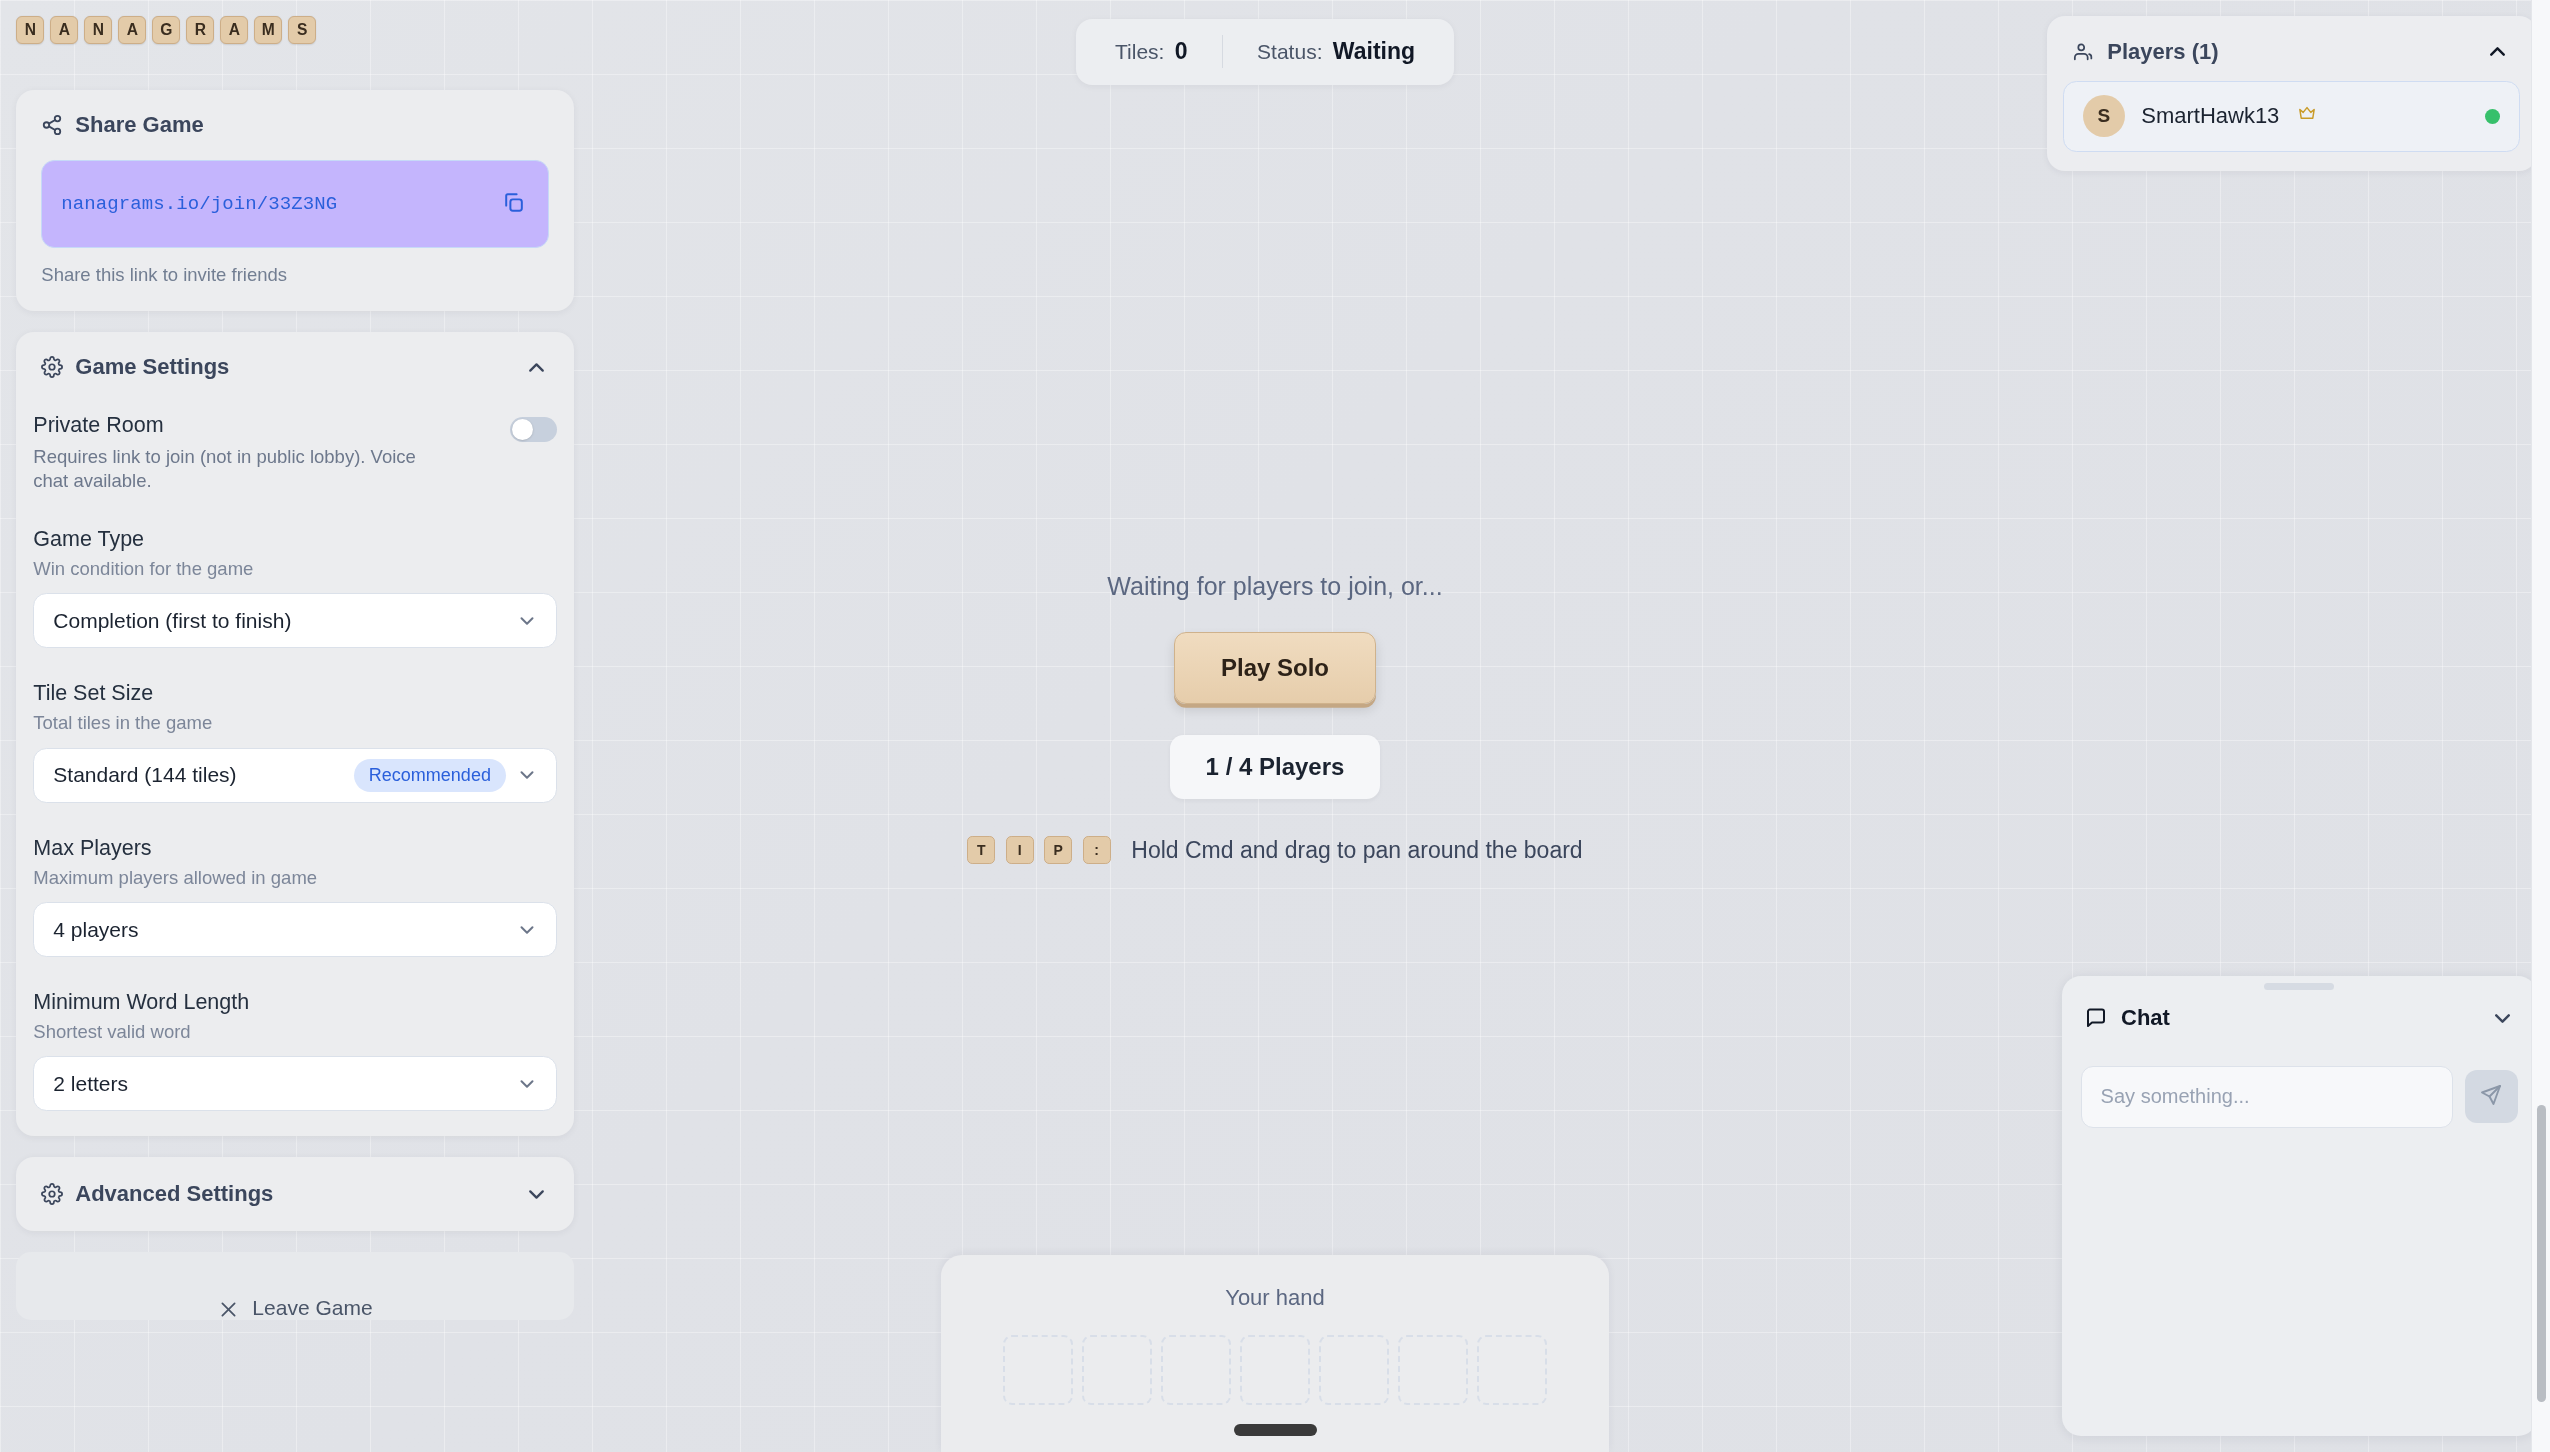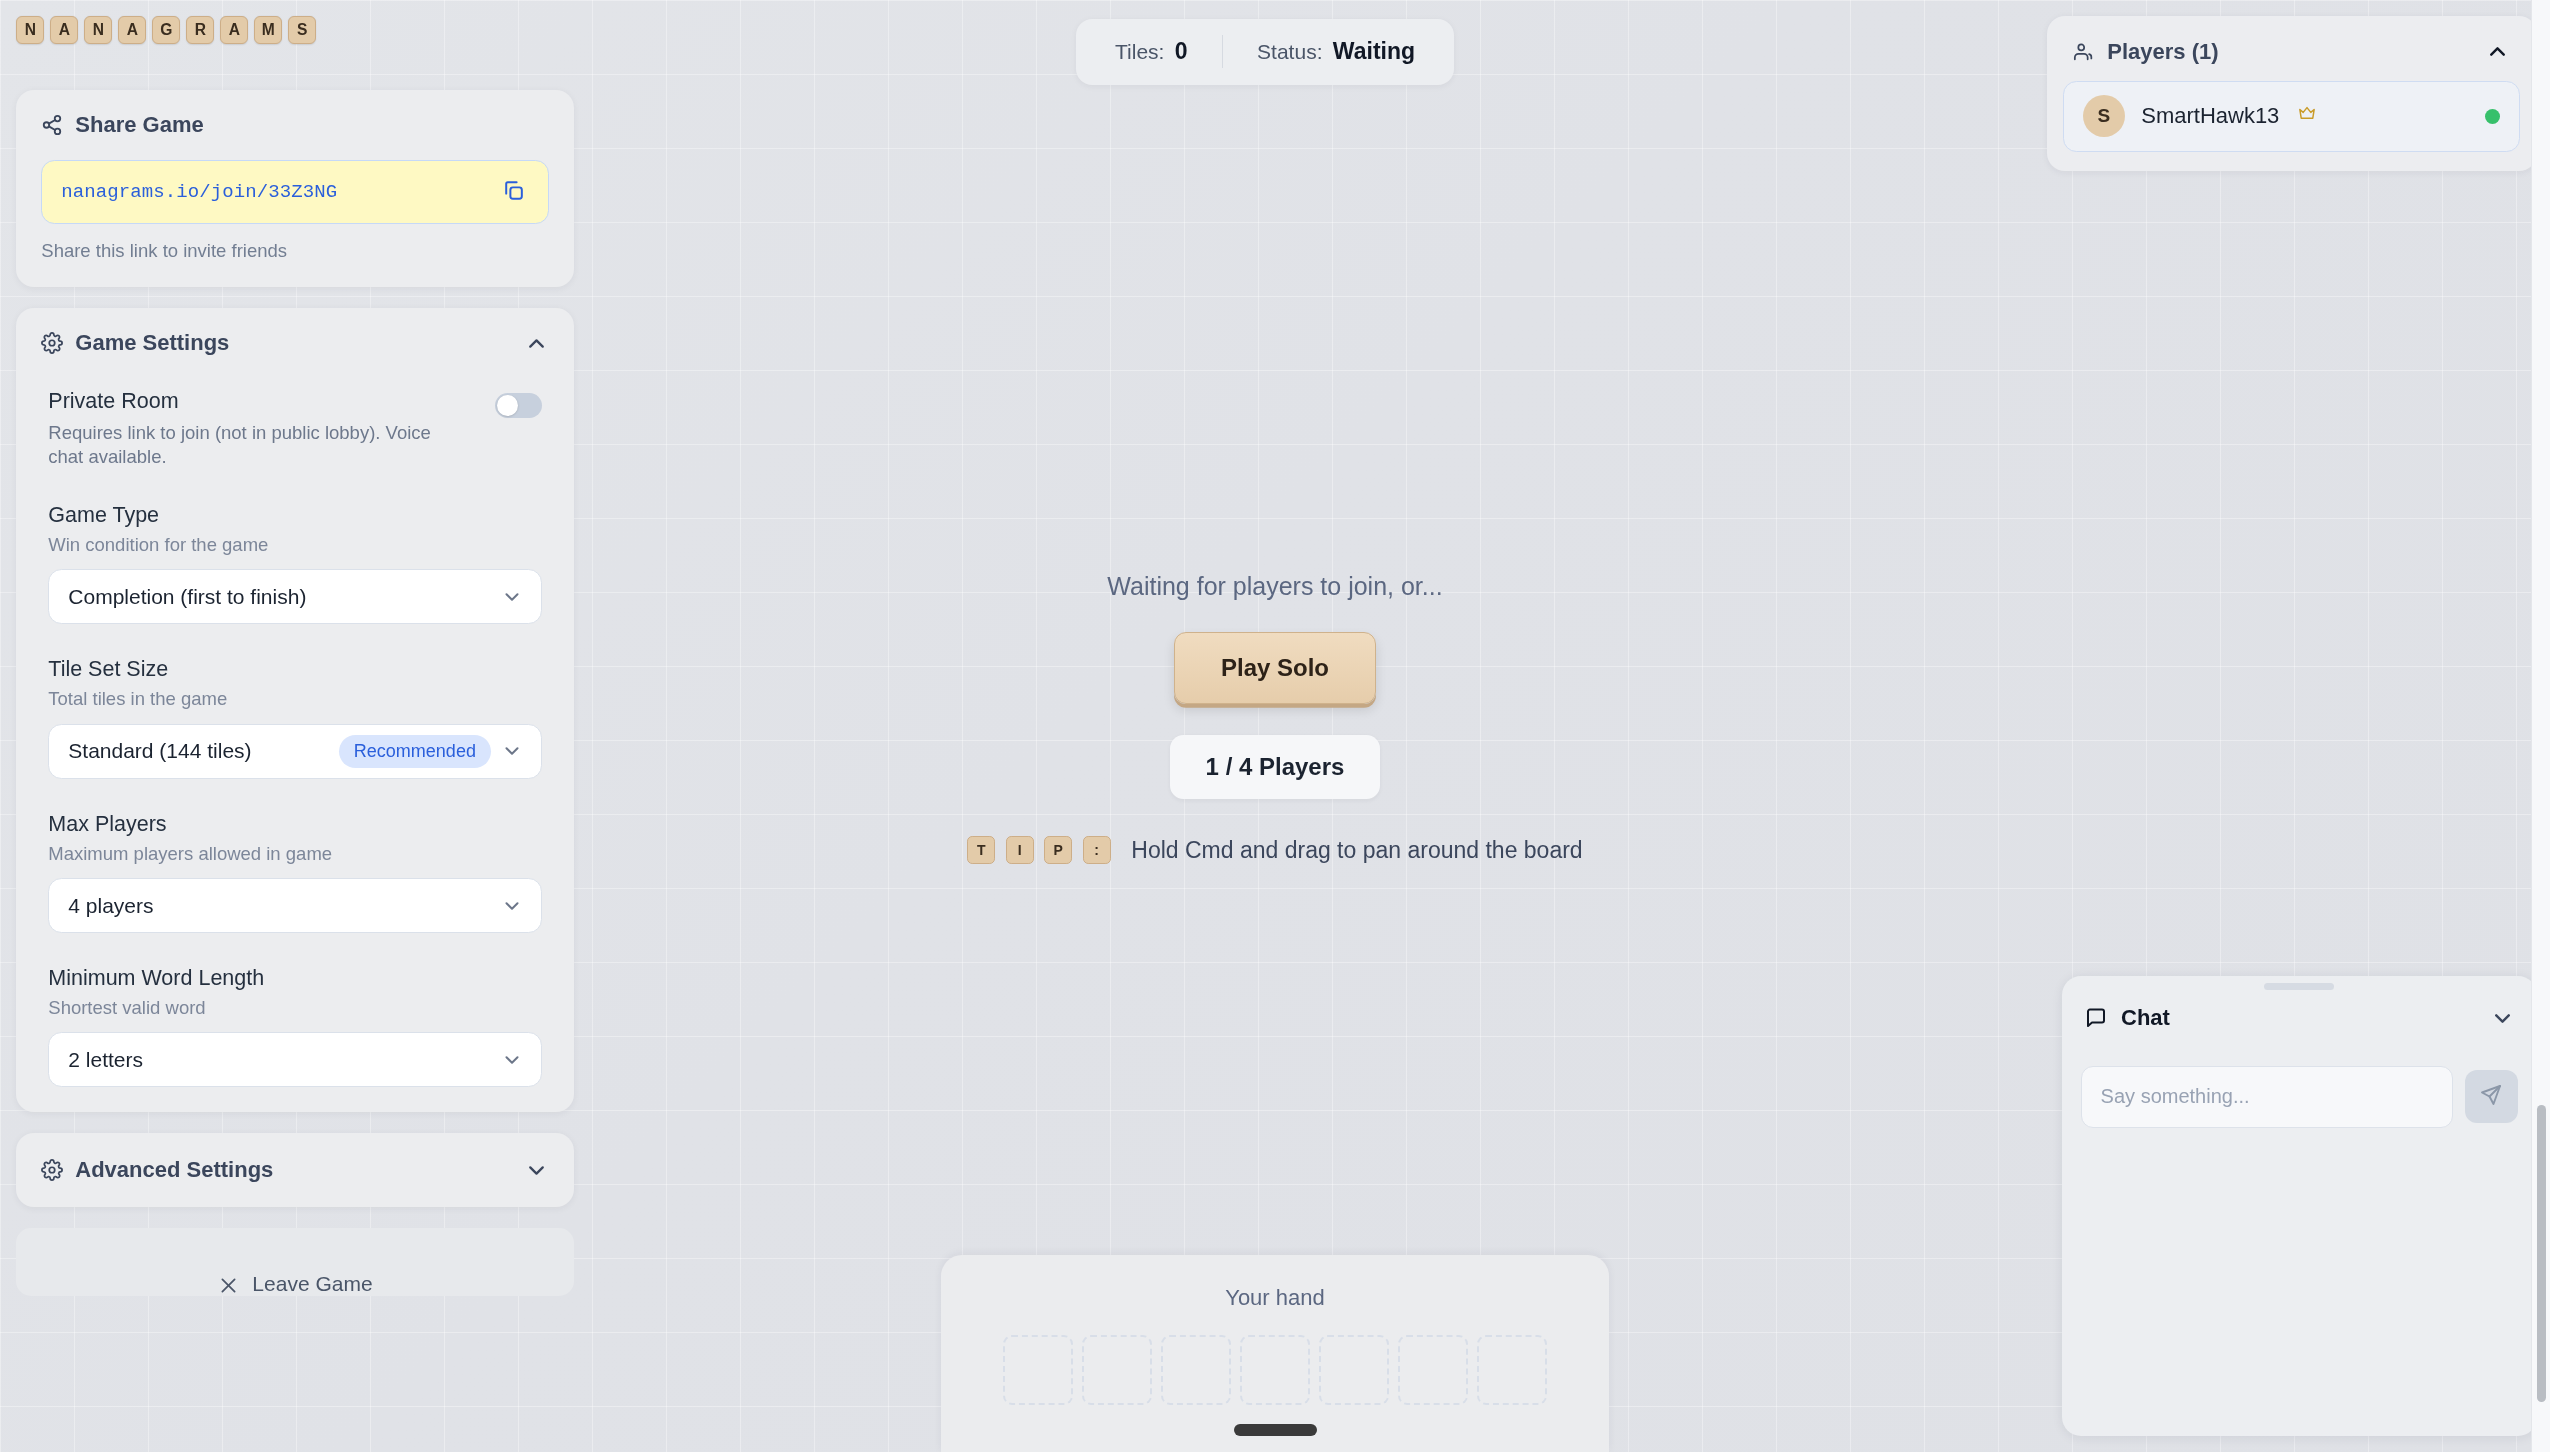--- a/index.html
+++ b/index.html
@@ -52,39 +52,39 @@
   .card-head .title {
     font-size: 22px; font-weight: bold; color: #3b465c;
     flex: 1;
   }
   .ico { display:flex; align-items:center; justify-content:center; }
   .chev { width: 25px; height: 25px; }
 
   .share-body { padding: 0 25px 25px; }
   .link-box {
     display: flex; align-items: center;
-    background: #fef9c3;
+    background: #c4b5fd;
     border: 1.5px solid #c6d9f7;
     border-radius: 13.4px;
-    padding: 17px 19px;
+    padding: 29px 19px;
     gap: 12px;
   }
   .link-text {
     flex: 1;
     font-family: "Liberation Mono", monospace;
     font-size: 19px; color: #2a5fdb;
     letter-spacing: 0.1px;
   }
   .copy-btn { width: 28px; height: 28px; flex: none; }
   .hint {
     margin-top: 16.3px;
     font-size: 18.5px; color: #727e92;
   }
 
-  .settings-body { padding: 3px 32px 25px; }
+  .settings-body { padding: 3px 17px 25px; }
   .row-toggle {
     display: flex; align-items: flex-start;
     gap: 18px; padding-top: 7.4px;
   }
   .row-toggle .col { flex: 1; }
   .lbl-lg { font-size: 21.5px; color: #25303f; margin-bottom: 7.4px; }
   .lbl-sub { font-size: 18.5px; color: #6d788c; line-height: 1.32; max-width: 415px; }
   .toggle {
     width: 47px; height: 25px; border-radius: 12.6px;
     background: #c7d0dd; position: relative; flex: none; margin-top: 4.5px;

